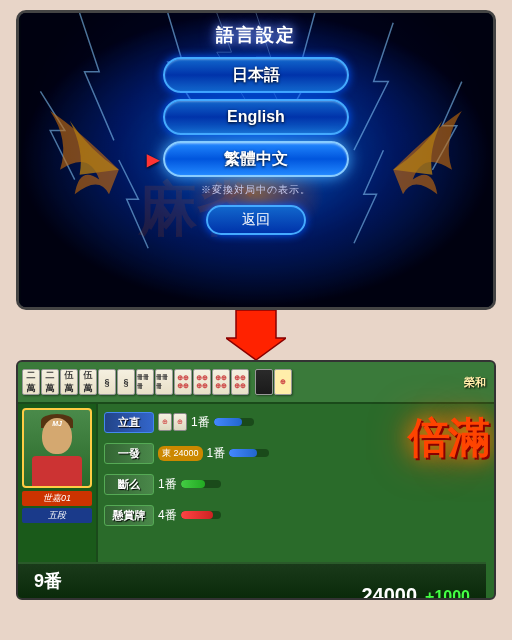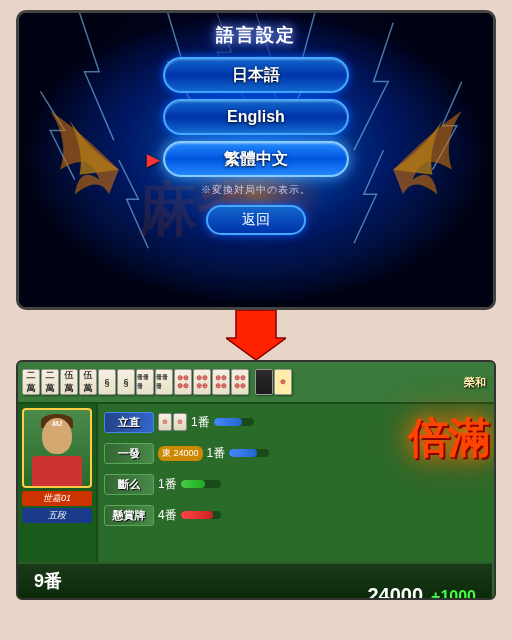--- a/index.html
+++ b/index.html
@@ -361,21 +361,21 @@
       line-height: 1;
       font-family: serif;
       letter-spacing: -2px;
     }
 
     
     .bottom-score-bar {
       position: absolute;
       bottom: 0;
       left: 0;
-      right: 2px;
+      right: 8px;
       height: 36px;
       background: linear-gradient(to bottom, #1a3a1a, #0a2a0a);
       border-top: 2px solid #2a5a2a;
       display: flex;
       align-items: center;
       justify-content: space-between;
       padding: 0 16px;
     }
 
     .round-num {

